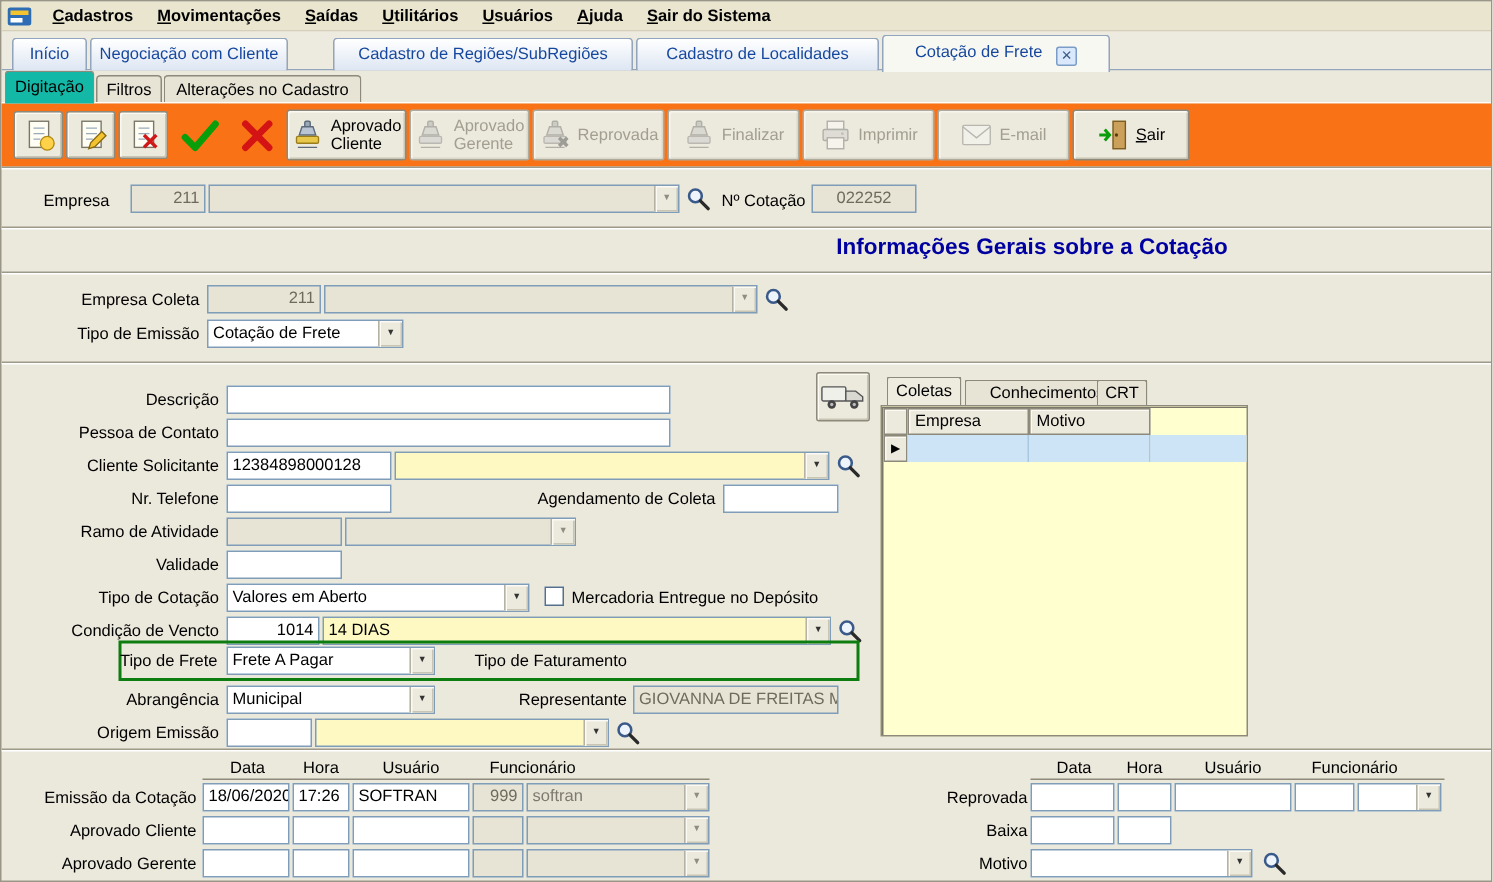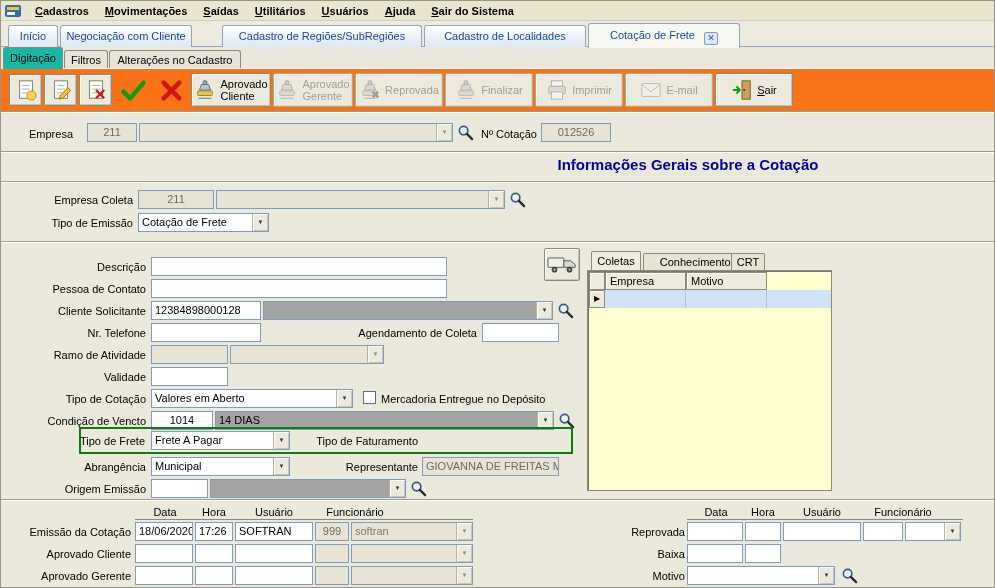--- a/index.html
+++ b/index.html
@@ -34,26 +34,26 @@
 .flatbtn{position:absolute;display:flex;align-items:center;justify-content:center;cursor:default}
 .u1::first-letter{text-decoration:underline}
 
 
 .groove{position:absolute;left:0;width:995px;height:2px;border-top:1px solid #9e9a8a;border-bottom:1px solid #fff}
 .lbl{position:absolute;height:14px;line-height:14px;white-space:nowrap}
 .lbl.r{text-align:right}
 .sect-title{position:absolute;font-size:15px;font-weight:bold;color:#0000a0;text-align:center;white-space:nowrap}
 .fld{position:absolute;height:19px;background:#fff;border:1px solid #7f9db9;line-height:17px;padding:0 3px;white-space:nowrap;overflow:hidden}
 .fld.dis{background:#e7e4d6;color:#6e6b5c}
-.fld.num{text-align:center}
+.fld.num{text-align:right}
 .fld.ctr{text-align:center}
 .combo{position:absolute;height:19px;background:#fff;border:1px solid #7f9db9;cursor:default}
 .combo .ctxt{position:absolute;left:3px;right:18px;top:0;height:17px;line-height:17px;overflow:hidden;white-space:nowrap}
 .combo .carr{position:absolute;right:0;top:0;width:16px;height:17px;background:#ece9dd;border-left:1px solid #b5b2a3;box-shadow:inset 1px 1px 0 #fbfaf5,inset -1px -1px 0 #c9c5b4;font-size:6px;color:#333;text-align:center;line-height:16px}
-.combo.ylw{background:#a3a3a3}
+.combo.ylw{background:#fef9c3}
 .combo.dis{background:#e7e4d6}
 .combo.dis .ctxt{color:#7c7a6e}
 .combo.dis .carr{color:#8f8d80}
 .sbtn{position:absolute;width:18px;height:18px;background:transparent;border:none;cursor:default}
 .chk{position:absolute;width:13px;height:13px;background:#fff;border:1px solid #54708c}
 .greenbox{position:absolute;border:2px solid #0e7d10}
 
 
 .sidetab{position:absolute;height:17px;background:#e7e4d6;border:1px solid #8d8a7b;border-bottom:none;border-radius:2px 2px 0 0;line-height:16px;text-align:center;white-space:nowrap;cursor:default}
 .sidetab.active{height:19px;line-height:18px;background:#eeebdf;z-index:2}
@@ -247,21 +247,21 @@
   <span class="lbl" style="left:28px;top:126px;width:55px">Empresa</span>
   <div class="fld dis num" style="left:86px;top:122px;width:50px">211</div>
   <div class="combo dis" style="left:138px;top:122px;width:314px">
     <span class="ctxt"></span>
     <span class="carr">▼</span>
   </div>
   <div class="sbtn" style="left:456px;top:123px"><svg width="17" height="17">
         <use href="#i-mag"></use>
       </svg></div>
   <span class="lbl" style="left:480px;top:126px;width:56px">Nº Cotação</span>
-  <div class="fld dis ctr" style="left:540px;top:122px;width:70px">012526</div>
+  <div class="fld dis ctr" style="left:540px;top:122px;width:70px">022252</div>
 
   <div class="groove" style="top:150px"></div>
   <div class="sect-title" style="left:380px;top:155px;width:614px">Informações Gerais sobre a Cotação</div>
   <div class="groove" style="top:180px"></div>
 
   <span class="lbl r" style="left:10px;top:192px;width:122px">Empresa Coleta</span>
   <div class="fld dis num" style="left:137px;top:189px;width:76px">211</div>
   <div class="combo dis" style="left:215px;top:189px;width:289px">
     <span class="ctxt"></span>
     <span class="carr">▼</span>

